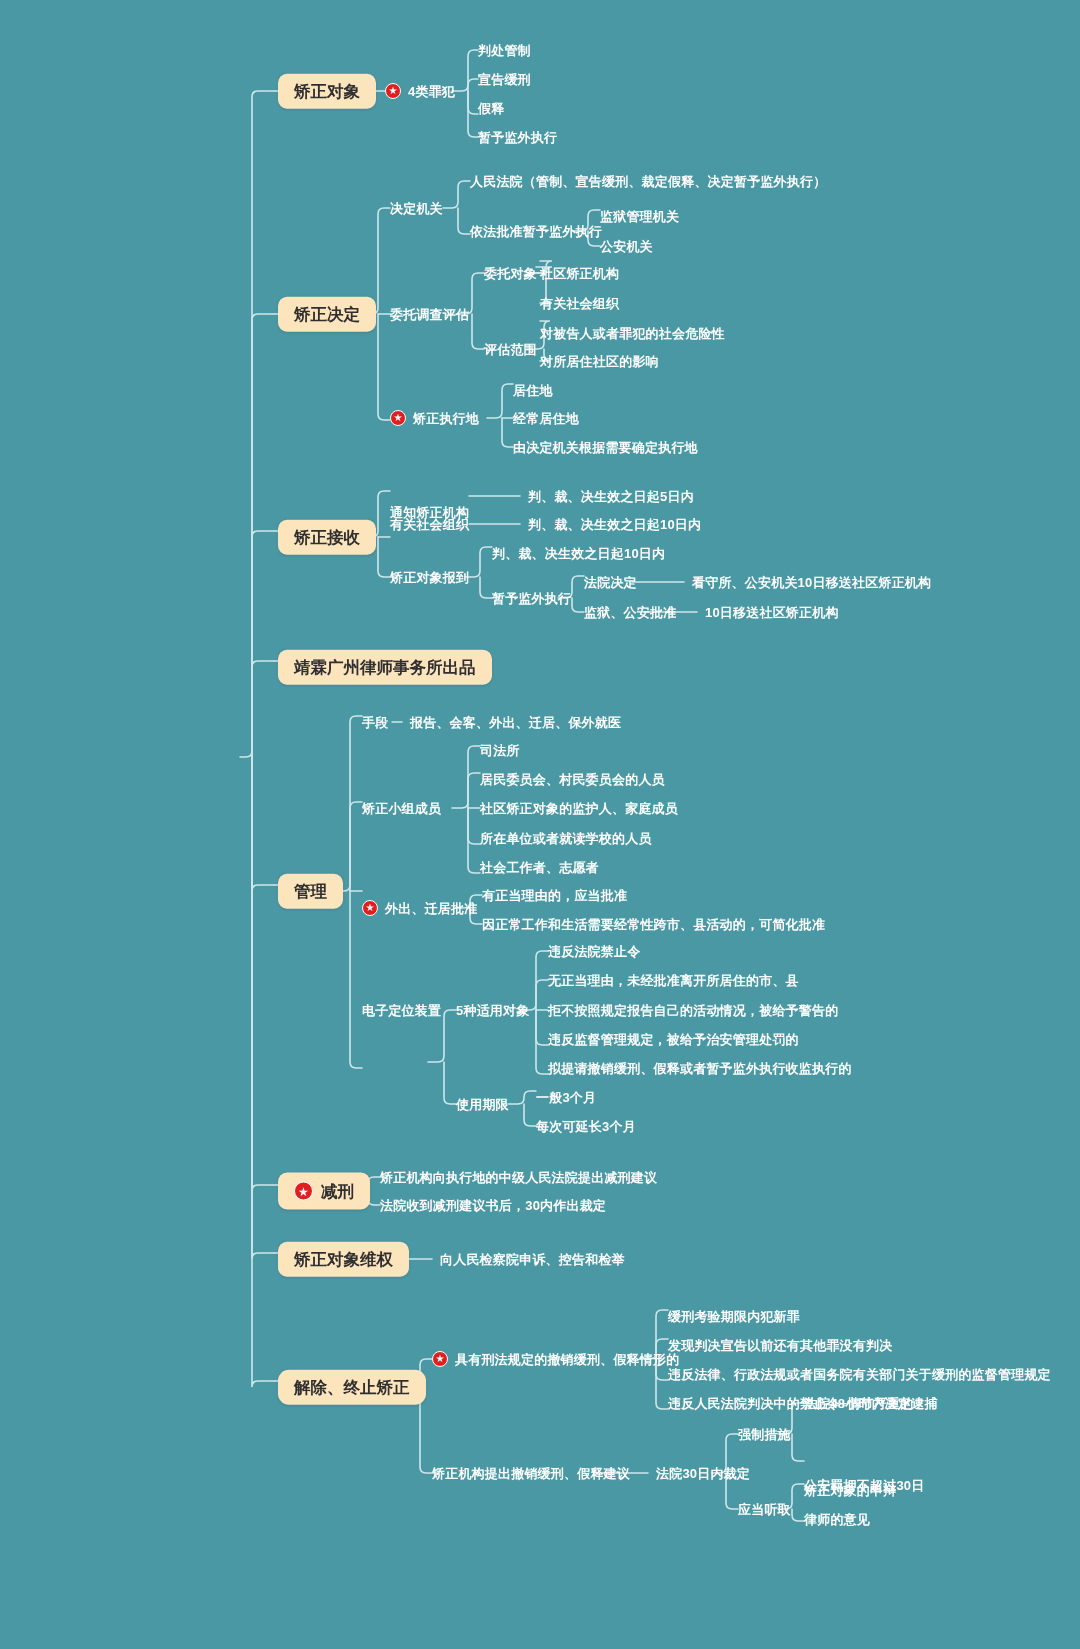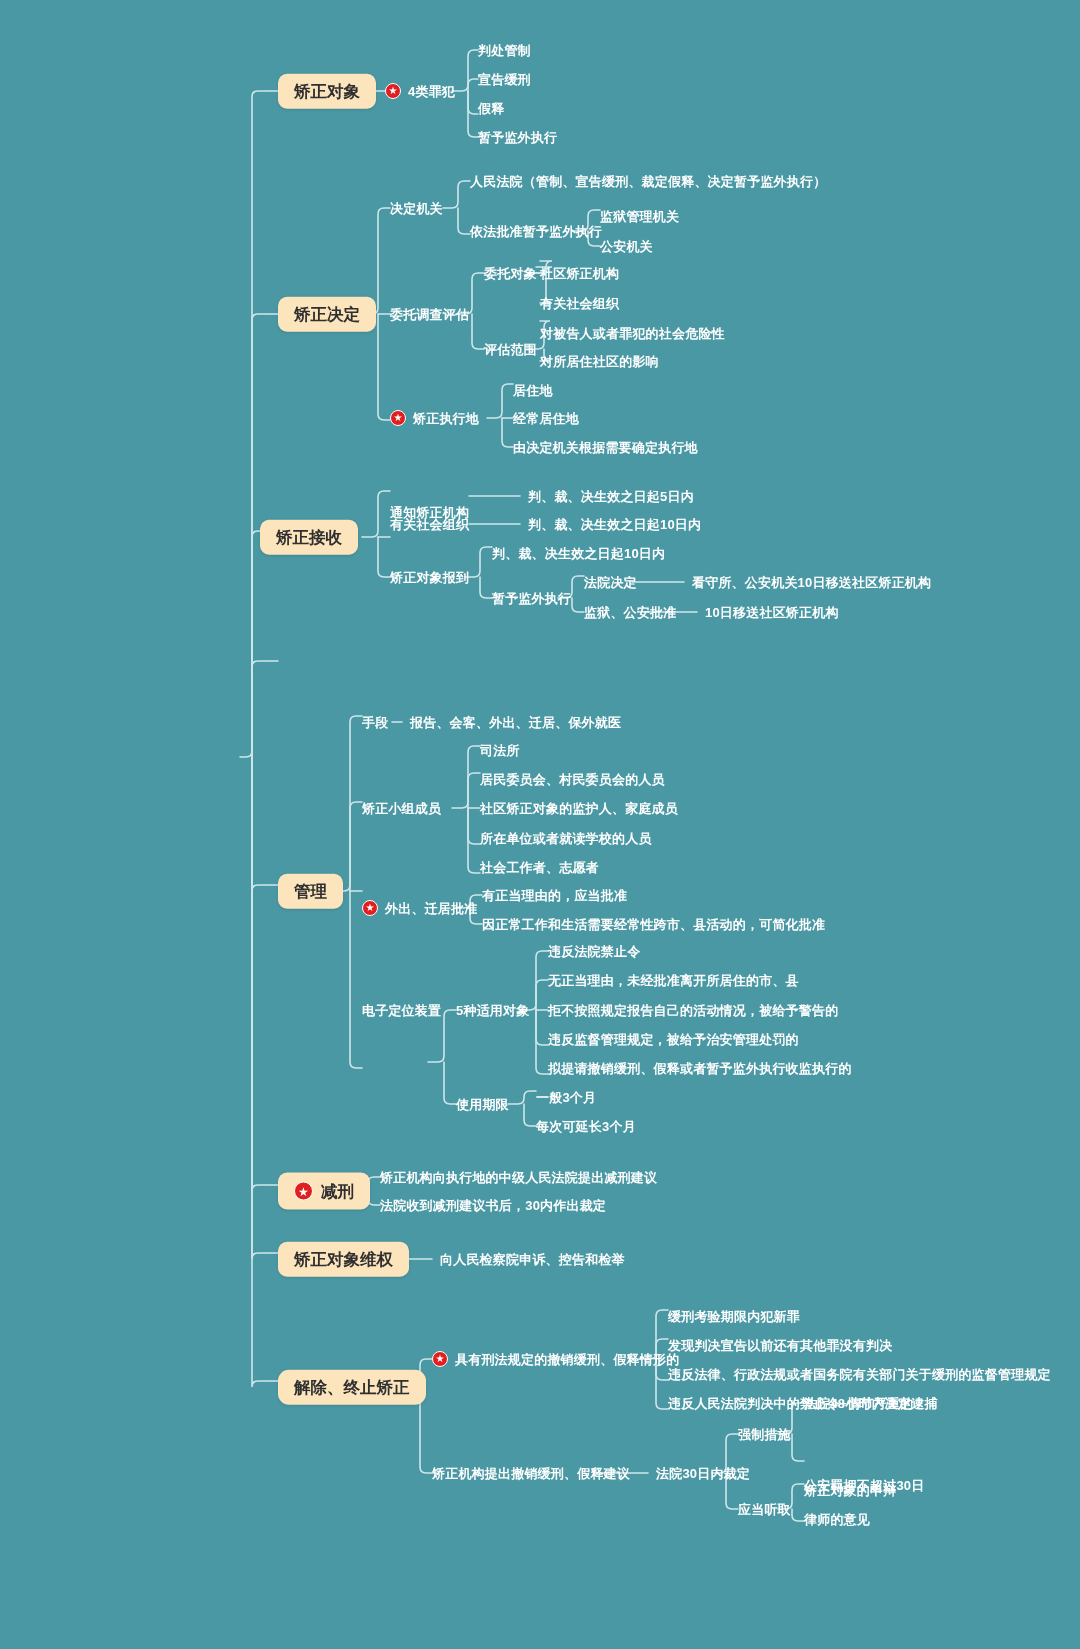--- a/index.html
+++ b/index.html
@@ -266,21 +266,21 @@
   <div class="node plain" style="left:513px; top:390px;">
       <span>居住地</span>
     </div>
   <div class="node plain" style="left:513px; top:418px;">
       <span>经常居住地</span>
     </div>
   <div class="node plain" style="left:513px; top:447px;text-align:right;">
       <span>由决定机关根据需要确定执行地</span>
     </div>
 
-  <div class="node boxed" style="left:260px; top:537px;align-items:center;">
+  <div class="node boxed" style="left:278px; top:537px;align-items:center;">
     <span>矫正接收</span>
   </div>
   <div class="node plain" style="left:390px; top:496px;margin-top:16px;">
       <span>通知矫正机构</span>
     </div>
   <div class="node plain" style="left:528px; top:496px;">
       <span>判、裁、决生效之日起5日内</span>
     </div>
   <div class="node plain" style="left:390px; top:524px;">
       <span>有关社会组织</span>
@@ -303,20 +303,23 @@
   <div class="node plain" style="left:692px; top:582px;">
       <span>看守所、公安机关10日移送社区矫正机构</span>
     </div>
   <div class="node plain" style="left:584px; top:612px;">
       <span>监狱、公安批准</span>
     </div>
   <div class="node plain" style="left:705px; top:612px;">
       <span>10日移送社区矫正机构</span>
     </div>
 
+  <div class="node boxed" style="left:278px; top:667px;">
+    <span>靖霖广州律师事务所出品</span>
+  </div>
 
   <div class="node boxed" style="left:278px; top:891px;">
     <span>管理</span>
   </div>
   <div class="node plain" style="left:362px; top:722px;justify-content:flex-end;">
       <span>手段</span>
     </div>
   <div class="node plain" style="left:410px; top:722px;">
       <span>报告、会客、外出、迁居、保外就医</span>
     </div>

